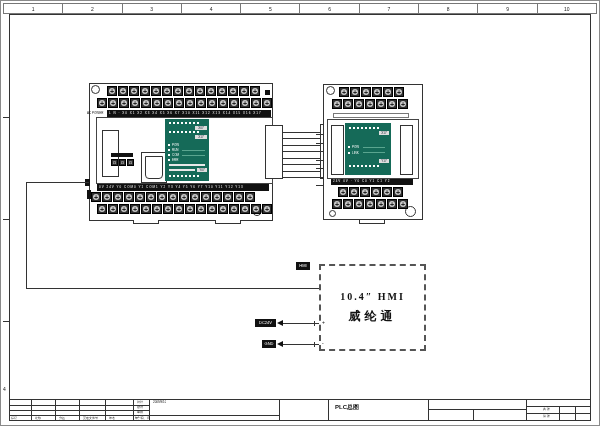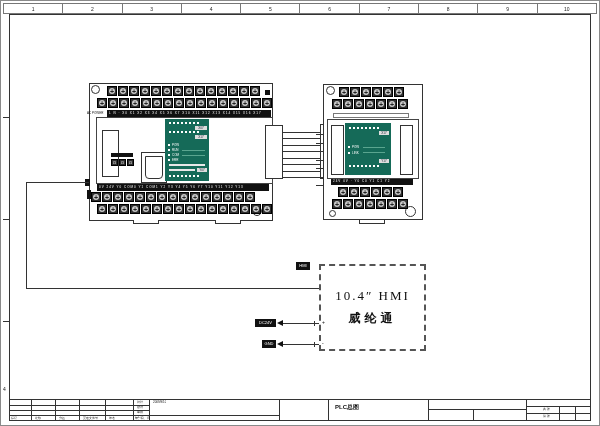--- a/index.html
+++ b/index.html
@@ -39,21 +39,21 @@
   .pline{position:absolute;background:#5aa58f;height:1px;}
   .pbar{position:absolute;background:#e8e8e8;height:2px;}
   
   .ribbon{position:absolute;display:flex;flex-direction:column;justify-content:space-between;}
   .rwire{height:1px;background:#333;}
   .vents{position:absolute;display:flex;flex-direction:column;justify-content:space-between;}
   .vent{height:1px;background:#333;}
   
   .hmibox{position:absolute;border:2px dashed #555;display:flex;flex-direction:column;align-items:center;
           justify-content:center;gap:6px;box-sizing:border-box;}
-  .hmiline1{font-size:13px;font-weight:normal;letter-spacing:2px;font-family:"Liberation Serif",serif;}
+  .hmiline1{font-size:10px;font-weight:bold;letter-spacing:2px;font-family:"Liberation Serif",serif;}
   .hmiline2{font-size:12px;font-weight:bold;letter-spacing:4px;}
   .taglabel{position:absolute;background:#111;color:#fff;font-size:4px;line-height:7px;text-align:center;
             overflow:hidden;white-space:nowrap;}
   .arrL{position:absolute;width:0;height:0;border-top:3px solid transparent;border-bottom:3px solid transparent;
         border-right:6px solid #111;}
   .mark{position:absolute;font-size:5px;line-height:5px;color:#111;}
   
   .tb-text{position:absolute;font-size:3px;line-height:4px;color:#111;white-space:nowrap;overflow:hidden;}
   .tb-title{position:absolute;font-size:6px;line-height:8px;font-weight:bold;color:#111;white-space:nowrap;}
   .clip{position:absolute;border:1px solid #333;border-top:none;background:#fff;box-sizing:border-box;}

